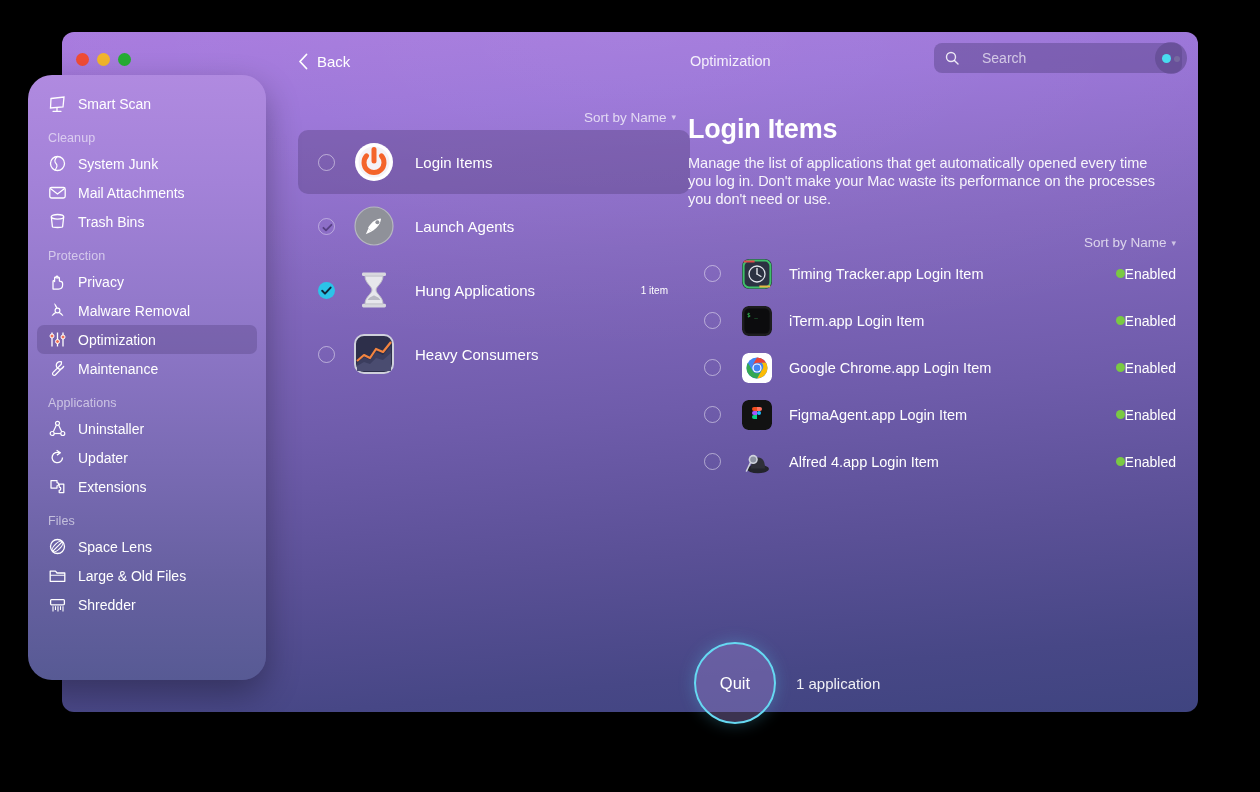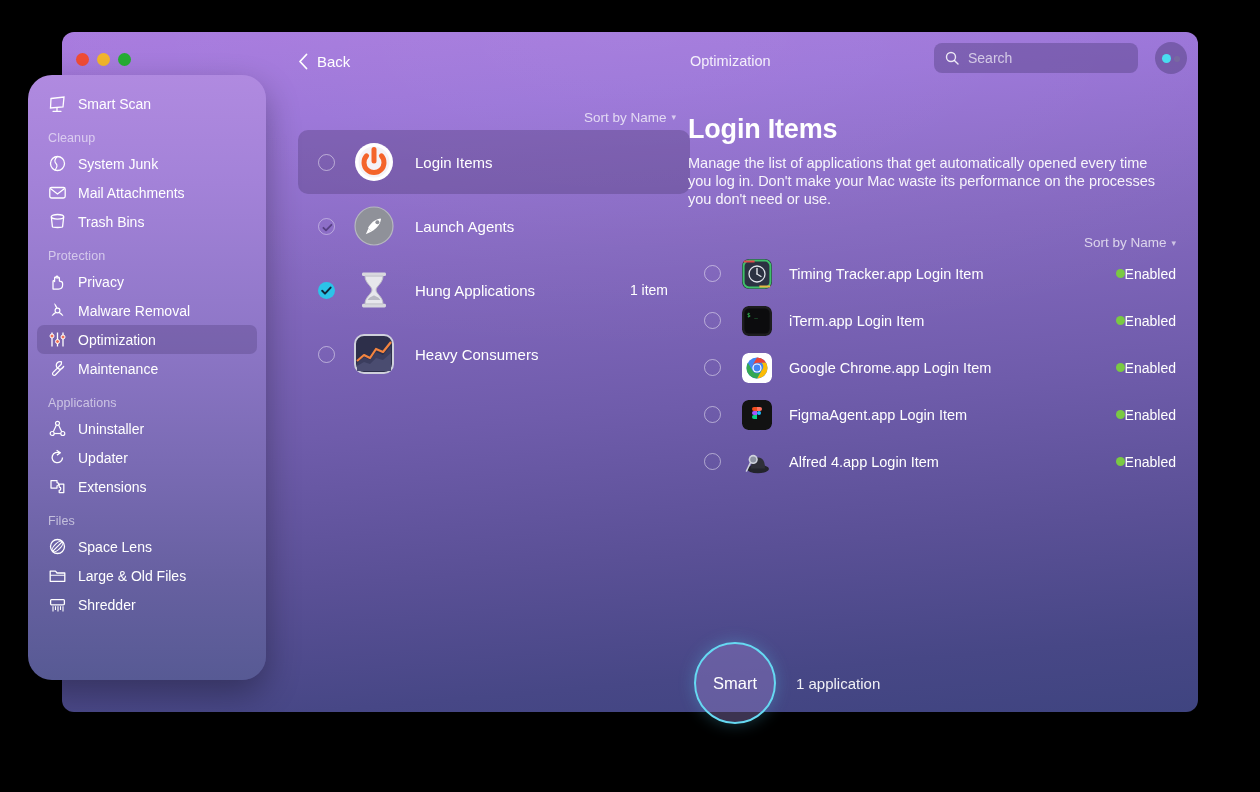--- a/index.html
+++ b/index.html
@@ -62,24 +62,24 @@
   .back-chev { width: 11px; height: 17px; display:block; }
 
   .module-title {
     position: absolute; left: 628px; top: 21px;
     color: rgba(255,255,255,0.88);
     font-size: 14.5px;
   }
 
   .search-box {
     position: absolute; left: 872px; top: 11px;
-    width: 204px; height: 30px;
+    width: 248px; height: 30px;
     background: rgba(82,62,126,0.42);
     border-radius: 8px;
-    display: flex; align-items: center; gap: 9px;
+    display: flex; align-items: center; gap: 23px;
     padding: 0 11px;
     cursor: text;
   }
   .search-icon { width: 14px; height: 14px; flex: none; display: block; }
   .search-ph { color: rgba(255,255,255,0.66); font-size: 14px; }
 
   .avatar-btn {
     position: absolute; left: 1093px; top: 10px;
     width: 32px; height: 32px; border-radius: 50%;
     background: rgba(90,70,135,0.55);
@@ -146,21 +146,21 @@
     height: 64px;
     margin: 0 4px;
     display: flex; align-items: center;
     border-radius: 10px;
     cursor: pointer;
   }
   .mid-row.selected { background: rgba(72,56,110,0.33); }
   .mid-check { margin-left: 20px; flex: none; }
   .mid-icon { width: 42px; height: 42px; margin-left: 18px; flex: none; }
   .mid-name { color: #ffffff; font-size: 15px; margin-left: 20px; }
-  .mid-count { margin-left: auto; margin-right: 22px; color: #ffffff; font-size: 14px; }
+  .mid-count { margin-left: auto; margin-right: 22px; color: #ffffff; font-size: 10px; }
 
   
   .cb { width: 17px; height: 17px; border-radius: 50%; position: relative; display:block; }
   .cb.empty { border: 1.6px solid rgba(255,255,255,0.48); }
   .cb.dim   { border: 1.6px solid rgba(255,255,255,0.40); }
   .cb.on    { background: #2cc3e8; }
   .cb svg { position: absolute; left: 0; top: 0; }
 
   
   #detail {
@@ -544,15 +544,15 @@
         <line x1="7.5" y1="11.2" x2="7.5" y2="15" stroke="#fff" stroke-width="1.1"></line>
         <line x1="10" y1="11.2" x2="10" y2="16.4" stroke="#fff" stroke-width="1.1"></line>
         <line x1="12.5" y1="11.2" x2="12.5" y2="15" stroke="#fff" stroke-width="1.1"></line>
         <line x1="15" y1="11.2" x2="15" y2="16.4" stroke="#fff" stroke-width="1.1"></line>
       </svg>
       <span class="side-label">Shredder</span>
     </div>
   </div>
 
 <div id="quit-float">
-  <div class="quit-btn">Smart</div>
+  <div class="quit-btn">Quit</div>
   <div class="quit-count">1 application</div>
 </div>
 
 </body></html>

